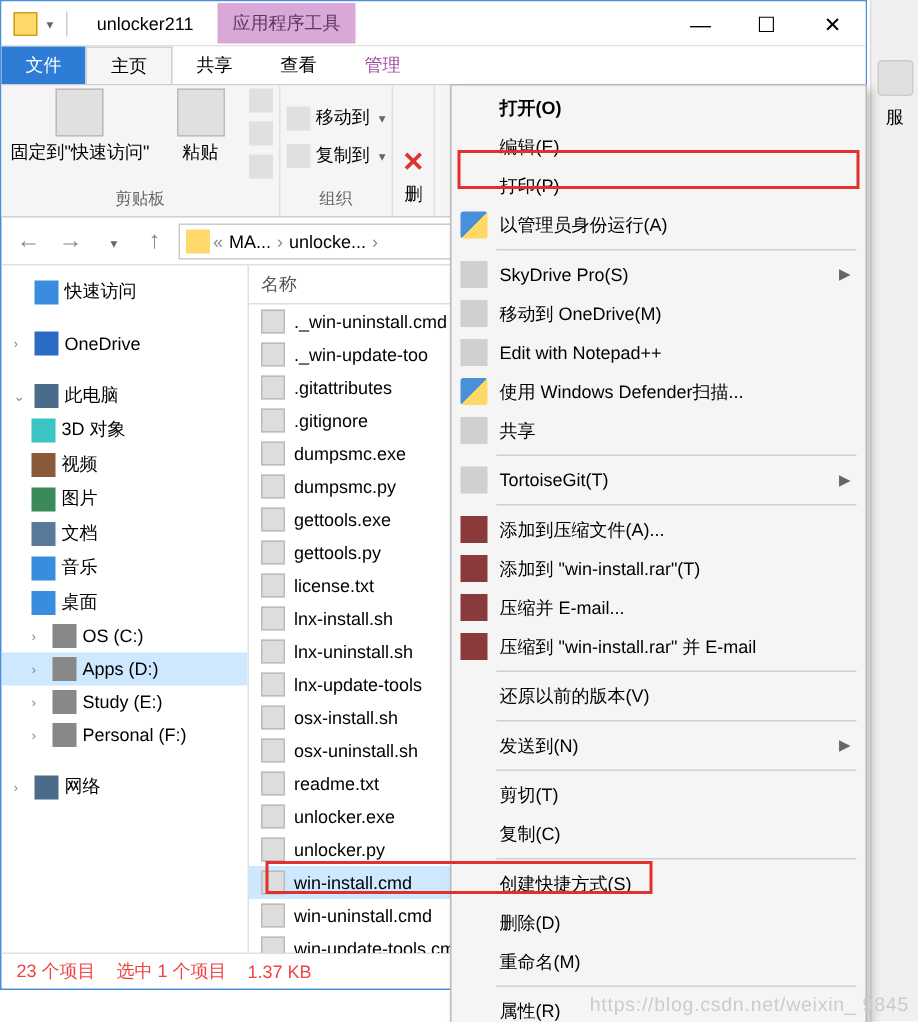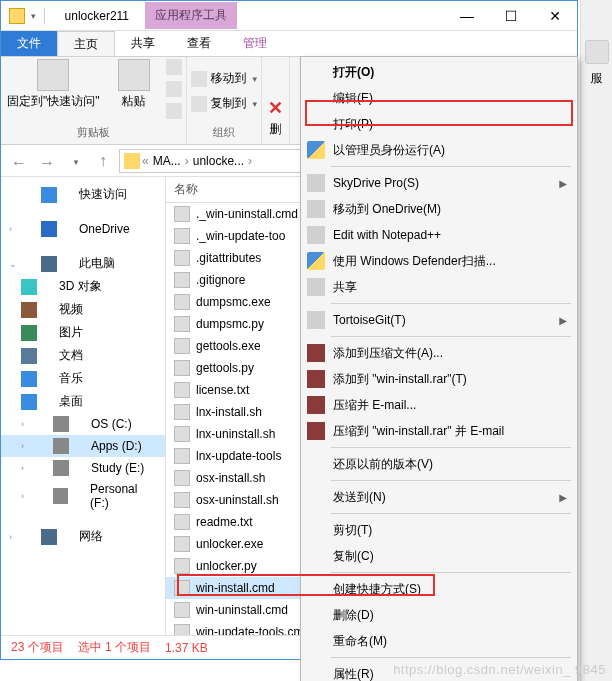--- a/index.html
+++ b/index.html
@@ -35,21 +35,21 @@
 .nav { height: 32px; display: flex; align-items: center; gap: 4px; padding: 0 6px; border-bottom: 1px solid #e0e0e0; }
 .nav-btn { width: 24px; height: 24px; border-radius: 2px; text-align: center; line-height: 24px; color: #888; }
 .nav .arrow { font-size: 16px; }
 .addr { flex: 1; display: flex; align-items: center; border: 1px solid #ccc; height: 24px; padding: 0 4px; gap: 2px; }
 .addr .folder-ico { width: 16px; height: 16px; background: #ffd86b; }
 .crumb { padding: 0 2px; }
 .crumb-sep { color: #888; }
 
 .body { flex: 1; display: flex; overflow: hidden; }
 .sidebar { width: 165px; border-right: 1px solid #e0e0e0; overflow-y: auto; padding: 6px 0; }
-.sb-item { display: flex; align-items: center; gap: 22px; padding: 3px 8px 3px 20px; cursor: pointer; }
+.sb-item { display: flex; align-items: center; gap: 4px; padding: 3px 8px 3px 20px; cursor: pointer; }
 .sb-item.top { padding-left: 8px; font-weight: 500; }
 .sb-item .sb-ico { width: 16px; height: 16px; background: #5a9fd4; }
 .sb-item.sel { background: #cde8ff; }
 .sb-item .exp { width: 10px; color: #888; font-size: 9px; }
 .sb-spacer { height: 12px; }
 
 .filepane { flex: 1; display: flex; flex-direction: column; overflow: hidden; }
 .col-header { display: flex; border-bottom: 1px solid #e0e0e0; padding: 4px 8px; color: #555; }
 .col-name { flex: 1; }
 .files { flex: 1; overflow-y: auto; }

